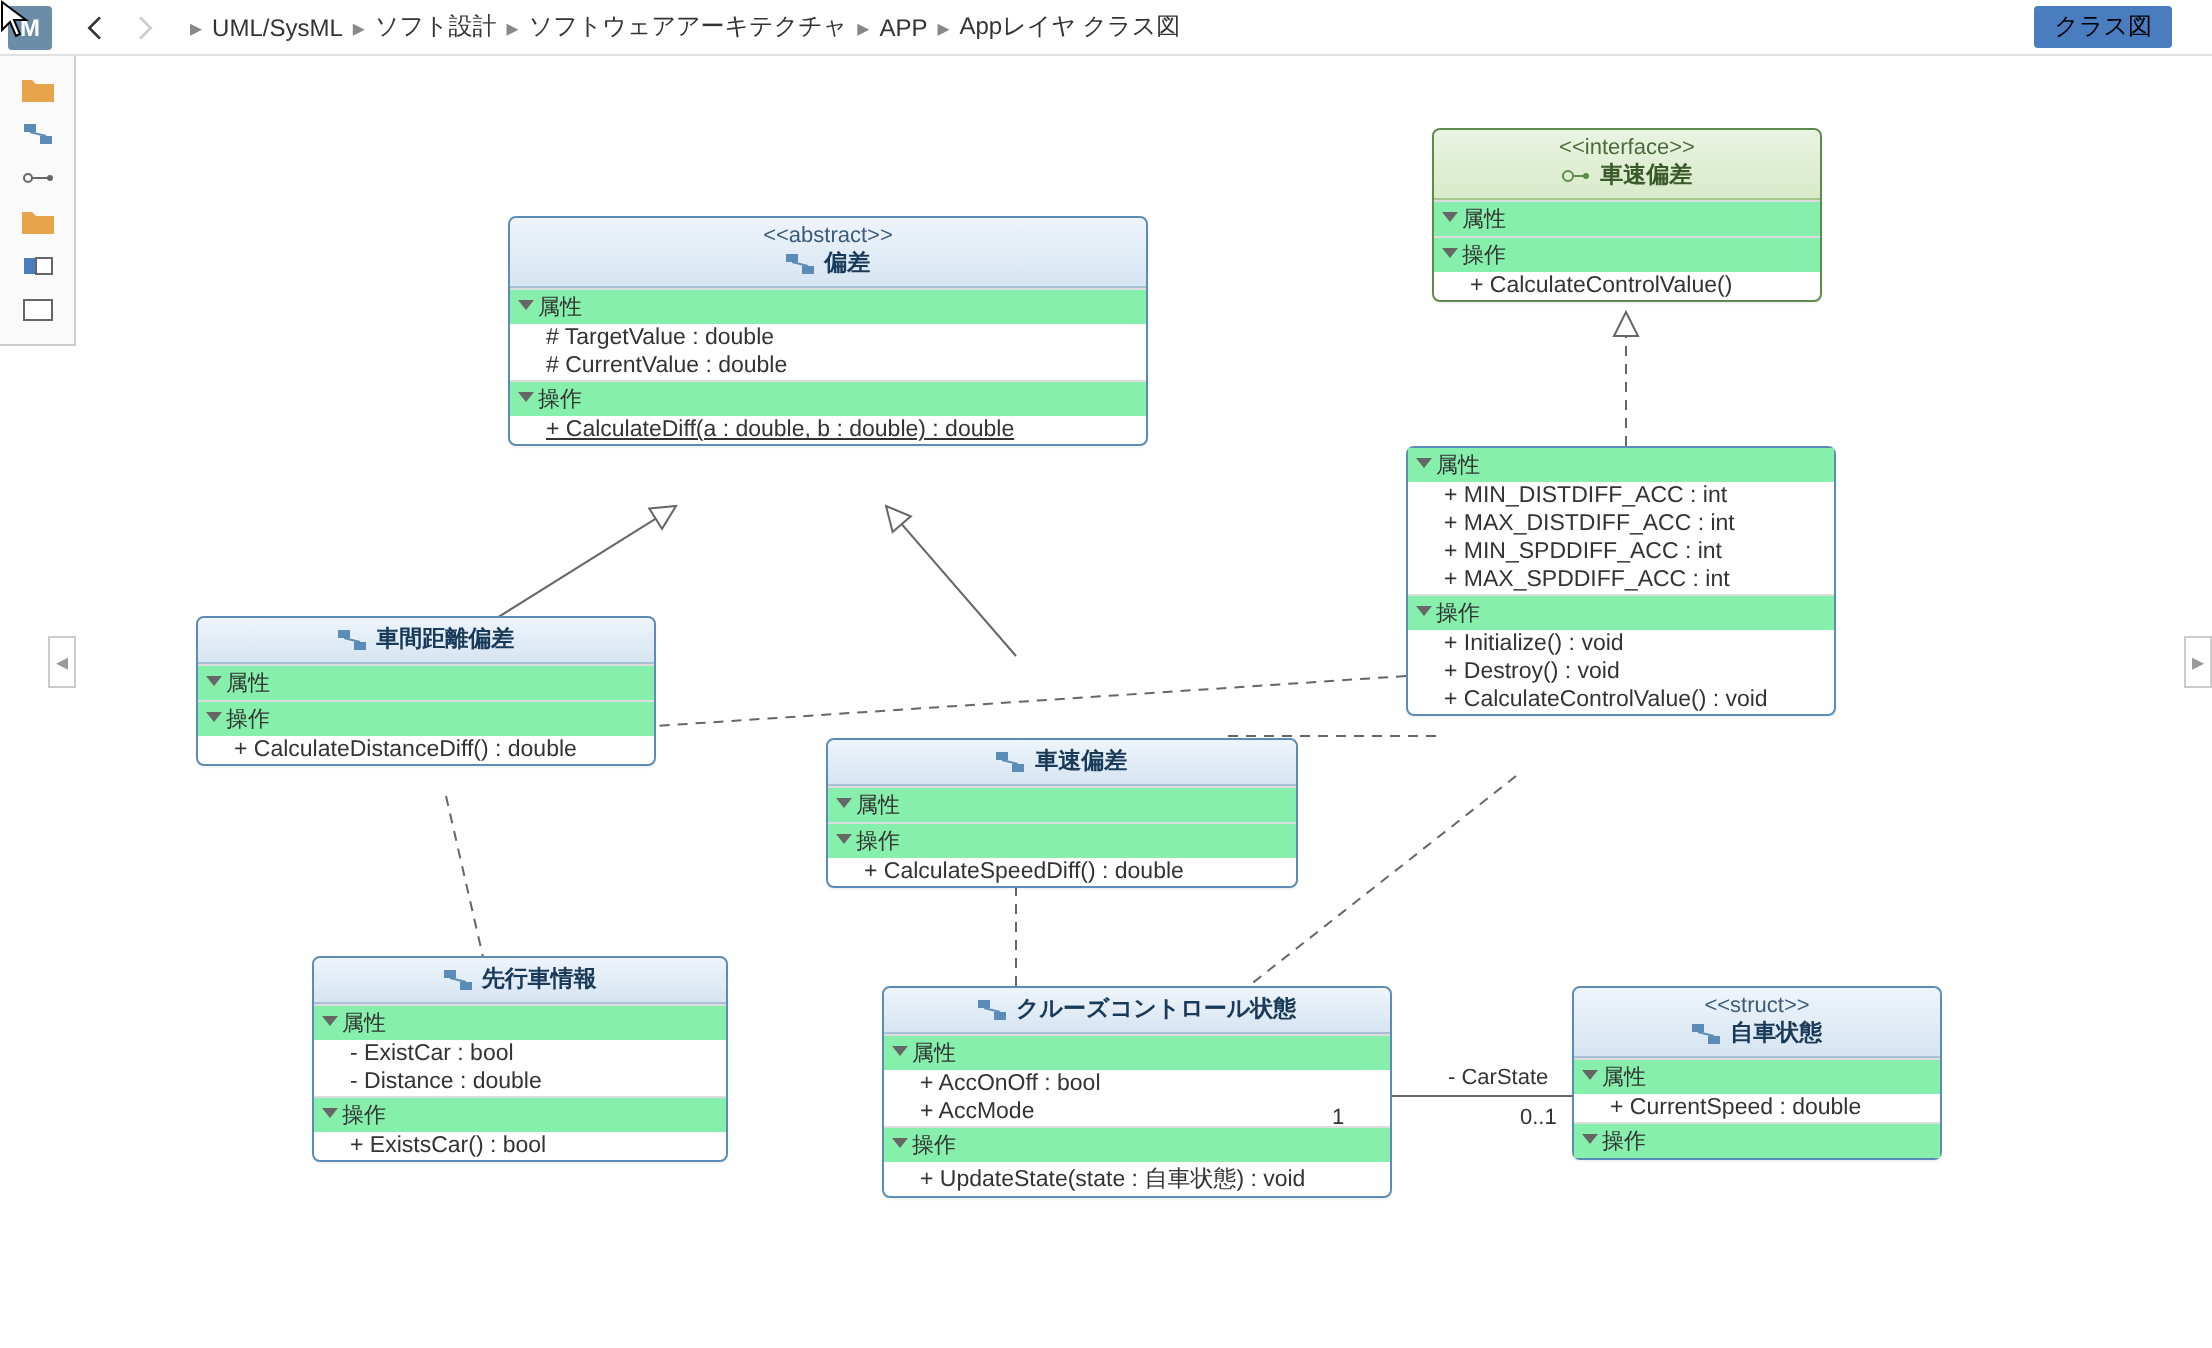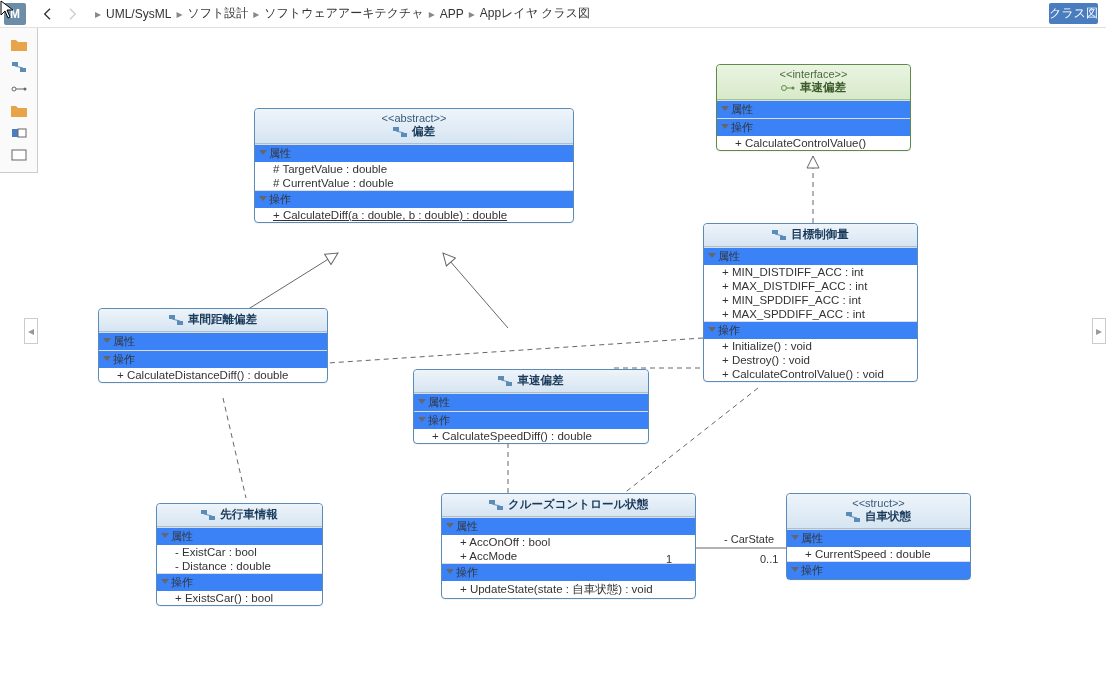--- a/index.html
+++ b/index.html
@@ -43,26 +43,26 @@
     margin-left: 8px;
     display: flex;
     align-items: center;
     font-size: 12px;
     color: #333;
     gap: 2px;
   }
   .bc-sep { color: #888; margin: 0 3px; }
   .tag-right {
     margin-left: auto;
-    padding: 2px 0;
+    padding: 2px 10px;
     background: #4a7cc0;
-    color: #ffffff;
+    color: #000000;
     border-radius: 2px;
     font-size: 12px;
-    margin-right: 4px;
+    margin-right: 16px;
   }
   .sidepanel {
     position: absolute;
     top: 28px; left: 0;
     width: 38px;
     border: 1px solid #ccc;
     border-top: none;
     border-left: none;
     background: #fafafa;
     padding: 4px 0;
@@ -113,21 +113,21 @@
   .green .stereo { color: #4a6a3a; }
   .cname { font-weight: bold; color: #1a3a5a; }
   .green .cname { color: #3a5a2a; }
   .cicon {
     display: inline-block;
     width: 14px; height: 10px;
     margin-right: 2px;
     vertical-align: middle;
   }
   .section-label {
-    background: #3b82f6;
+    background: #86efac;
     padding: 1px 6px 1px 14px;
     font-size: 11px;
     border-top: 1px solid #ddd;
     position: relative;
   }
   .section-label:first-of-type { border-top: none; }
   .section-label::before {
     content: '';
     position: absolute;
     left: 4px; top: 5px;
@@ -316,40 +316,32 @@
             <line x1="3" y1="4" x2="11" y2="6" stroke="#5b8cb8"></line>
           </svg></span>
       <span class="cname">車速偏差</span>
     </div>
     <div class="section-label">属性</div>
     <div class="section-label">操作</div>
     <div class="member">+ CalculateSpeedDiff() : double</div>
   </div>
 
   <div class="uml-class" style="left:665px; top:195px; width:215px;">
-    <div class="uml-header">
-      <span class="cicon"><svg width="14" height="10">
-            <rect width="6" height="4" x="0" y="0" fill="#5b8cb8"></rect>
-            <rect width="6" height="4" x="8" y="6" fill="#5b8cb8"></rect>
-            <line x1="3" y1="4" x2="11" y2="6" stroke="#5b8cb8"></line>
-          </svg></span>
-      <span class="cname">目標制御量</span>
-    </div>
     <div class="section-label">属性</div>
     <div class="member">+ MIN_DISTDIFF_ACC : int</div>
     <div class="member">+ MAX_DISTDIFF_ACC : int</div>
     <div class="member">+ MIN_SPDDIFF_ACC : int</div>
     <div class="member">+ MAX_SPDDIFF_ACC : int</div>
     <div class="section-label">操作</div>
     <div class="member">+ Initialize() : void</div>
     <div class="member">+ Destroy() : void</div>
     <div class="member">+ CalculateControlValue() : void</div>
   </div>
 
-  <div class="uml-class" style="left:118px; top:475px; width:167px;">
+  <div class="uml-class" style="left:118px; top:450px; width:208px;">
     <div class="uml-header">
       <span class="cicon"><svg width="14" height="10">
             <rect width="6" height="4" x="0" y="0" fill="#5b8cb8"></rect>
             <rect width="6" height="4" x="8" y="6" fill="#5b8cb8"></rect>
             <line x1="3" y1="4" x2="11" y2="6" stroke="#5b8cb8"></line>
           </svg></span>
       <span class="cname">先行車情報</span>
     </div>
     <div class="section-label">属性</div>
     <div class="member">- ExistCar : bool</div>

